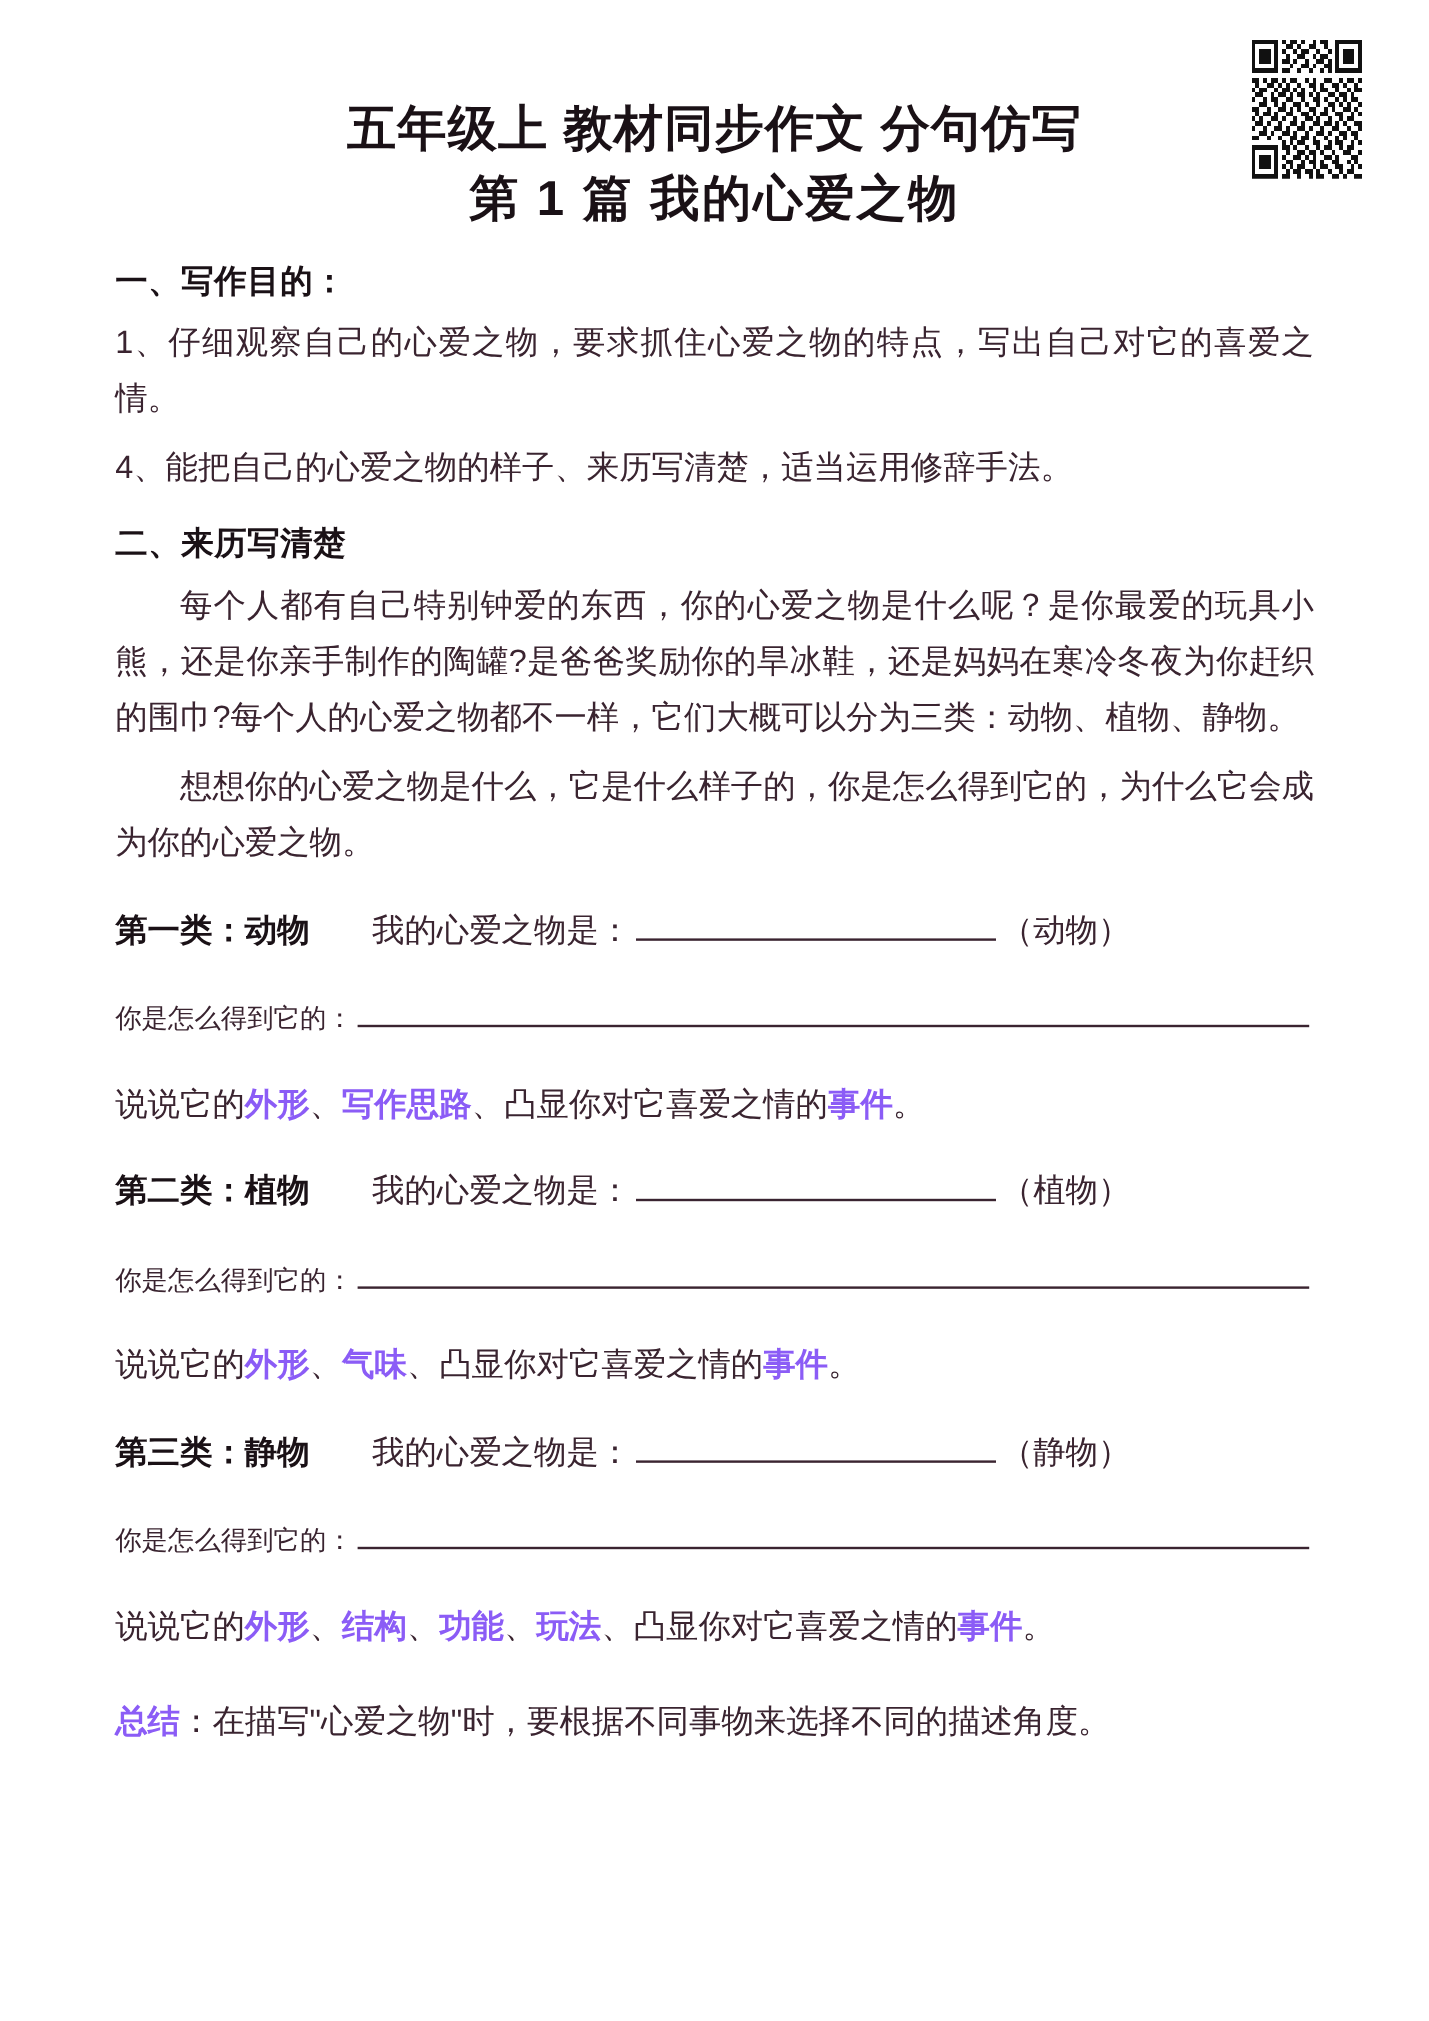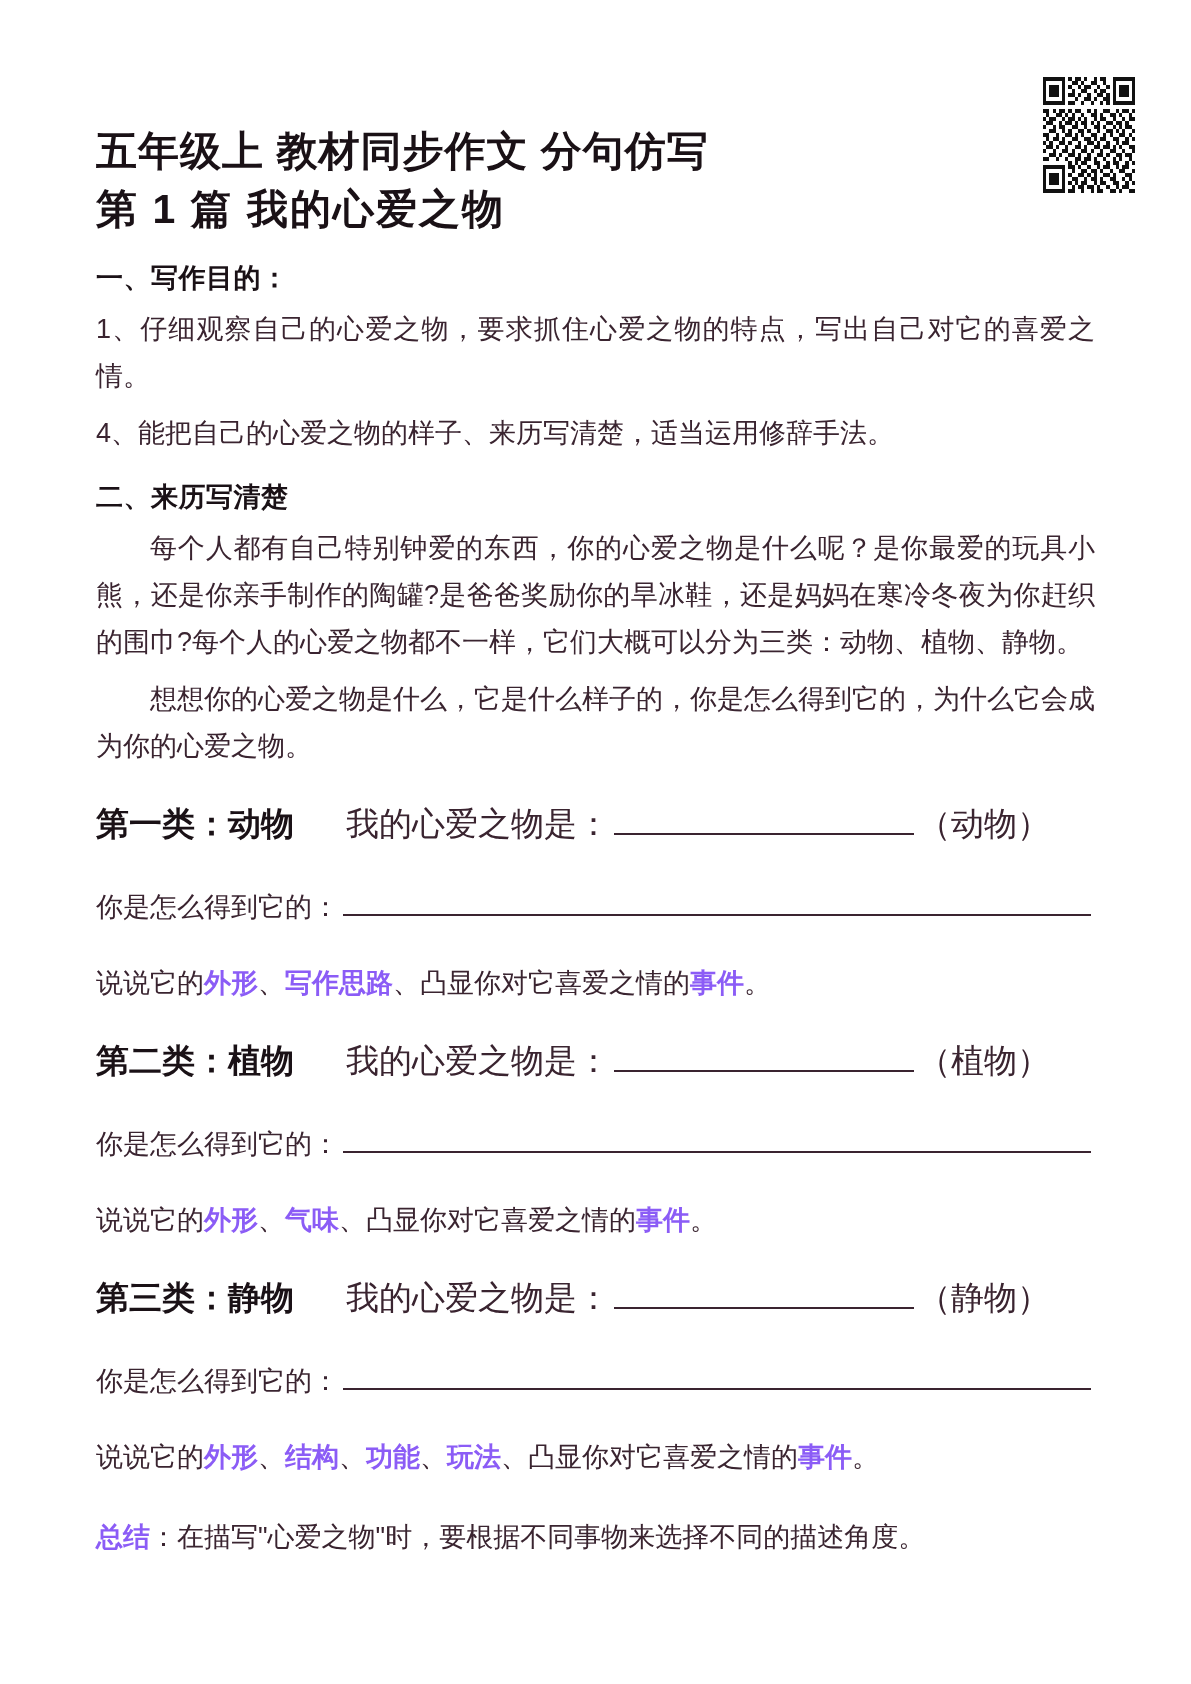--- a/index.html
+++ b/index.html
@@ -22,22 +22,21 @@
     height: 1684px;
     box-sizing: border-box;
     padding: 0 96px;
     background: #fff;
   }
 
   
   .title-block {
     position: relative;
     padding-top: 78px;
-    text-align: left;
-    margin-top: 44px;
+    text-align: center;
   }
   .doc-title-line {
     font-size: 41px;
     font-weight: bold;
     letter-spacing: 1px;
     line-height: 1.42;
     color: #1a1116;
     white-space: nowrap;
   }
   .doc-title-line.line2 {
@@ -66,21 +65,21 @@
     color: #3a2430;
     margin: 10px 0;
     text-align: justify;
     text-justify: inter-ideograph;
   }
   .para.indent { text-indent: 2em; }
   .para.tight { margin: 4px 0; }
 
   
   .fill-row {
-    font-size: 33px;
+    font-size: 27px;
     line-height: 1.7;
     color: #3a2430;
     margin: 22px 0 0 0;
     display: flex;
     align-items: baseline;
     white-space: nowrap;
   }
   .cat-label {
     font-weight: bold;
     color: #1a1116;
@@ -92,21 +91,21 @@
     flex: 1 1 auto;
     border-bottom: 2px solid #3a2430;
     min-width: 40px;
     height: 1.25em;
     margin: 0 4px;
   }
   .blank.short { flex: 0 0 300px; }
   .paren { flex: 0 0 auto; }
 
   .howrow {
-    font-size: 27px;
+    font-size: 22px;
     line-height: 1.7;
     color: #3a2430;
     margin: 28px 0 0 0;
     display: flex;
     align-items: baseline;
     white-space: nowrap;
   }
   .desc-row {
     font-size: 27px;
     line-height: 1.7;

